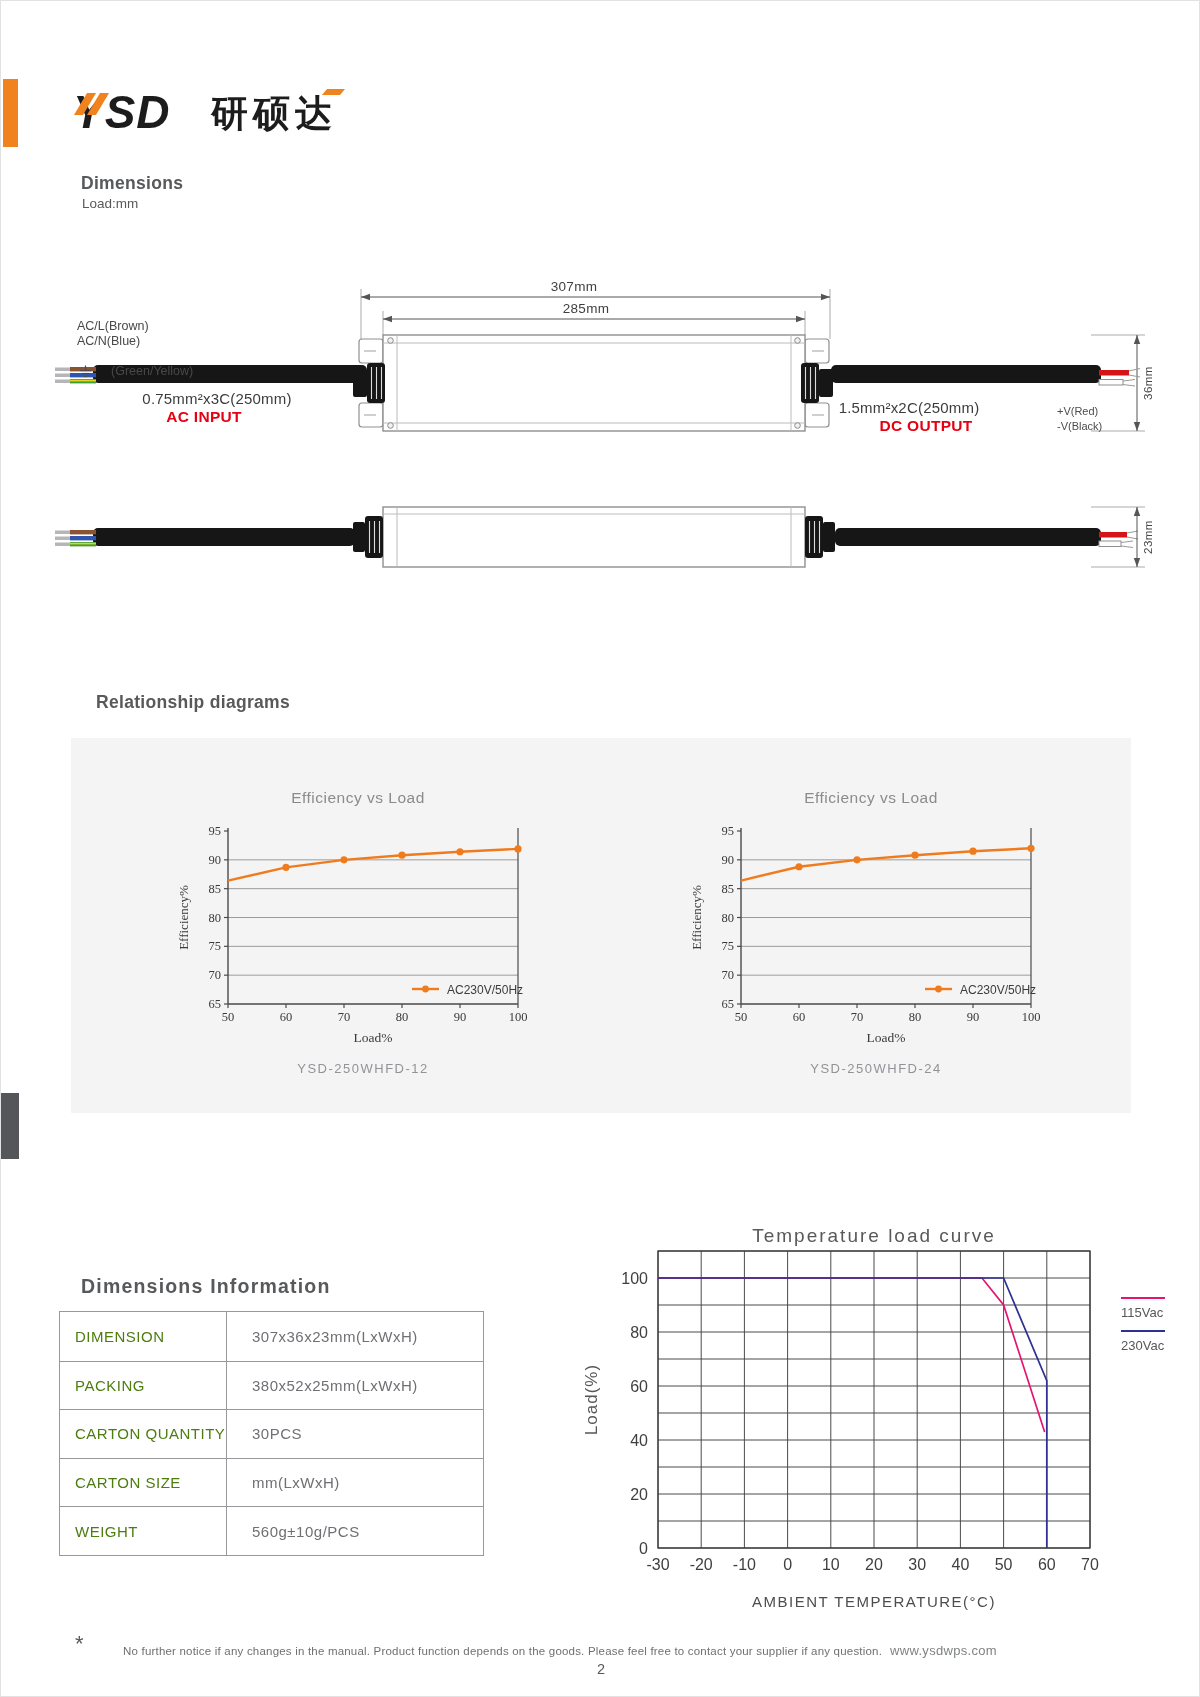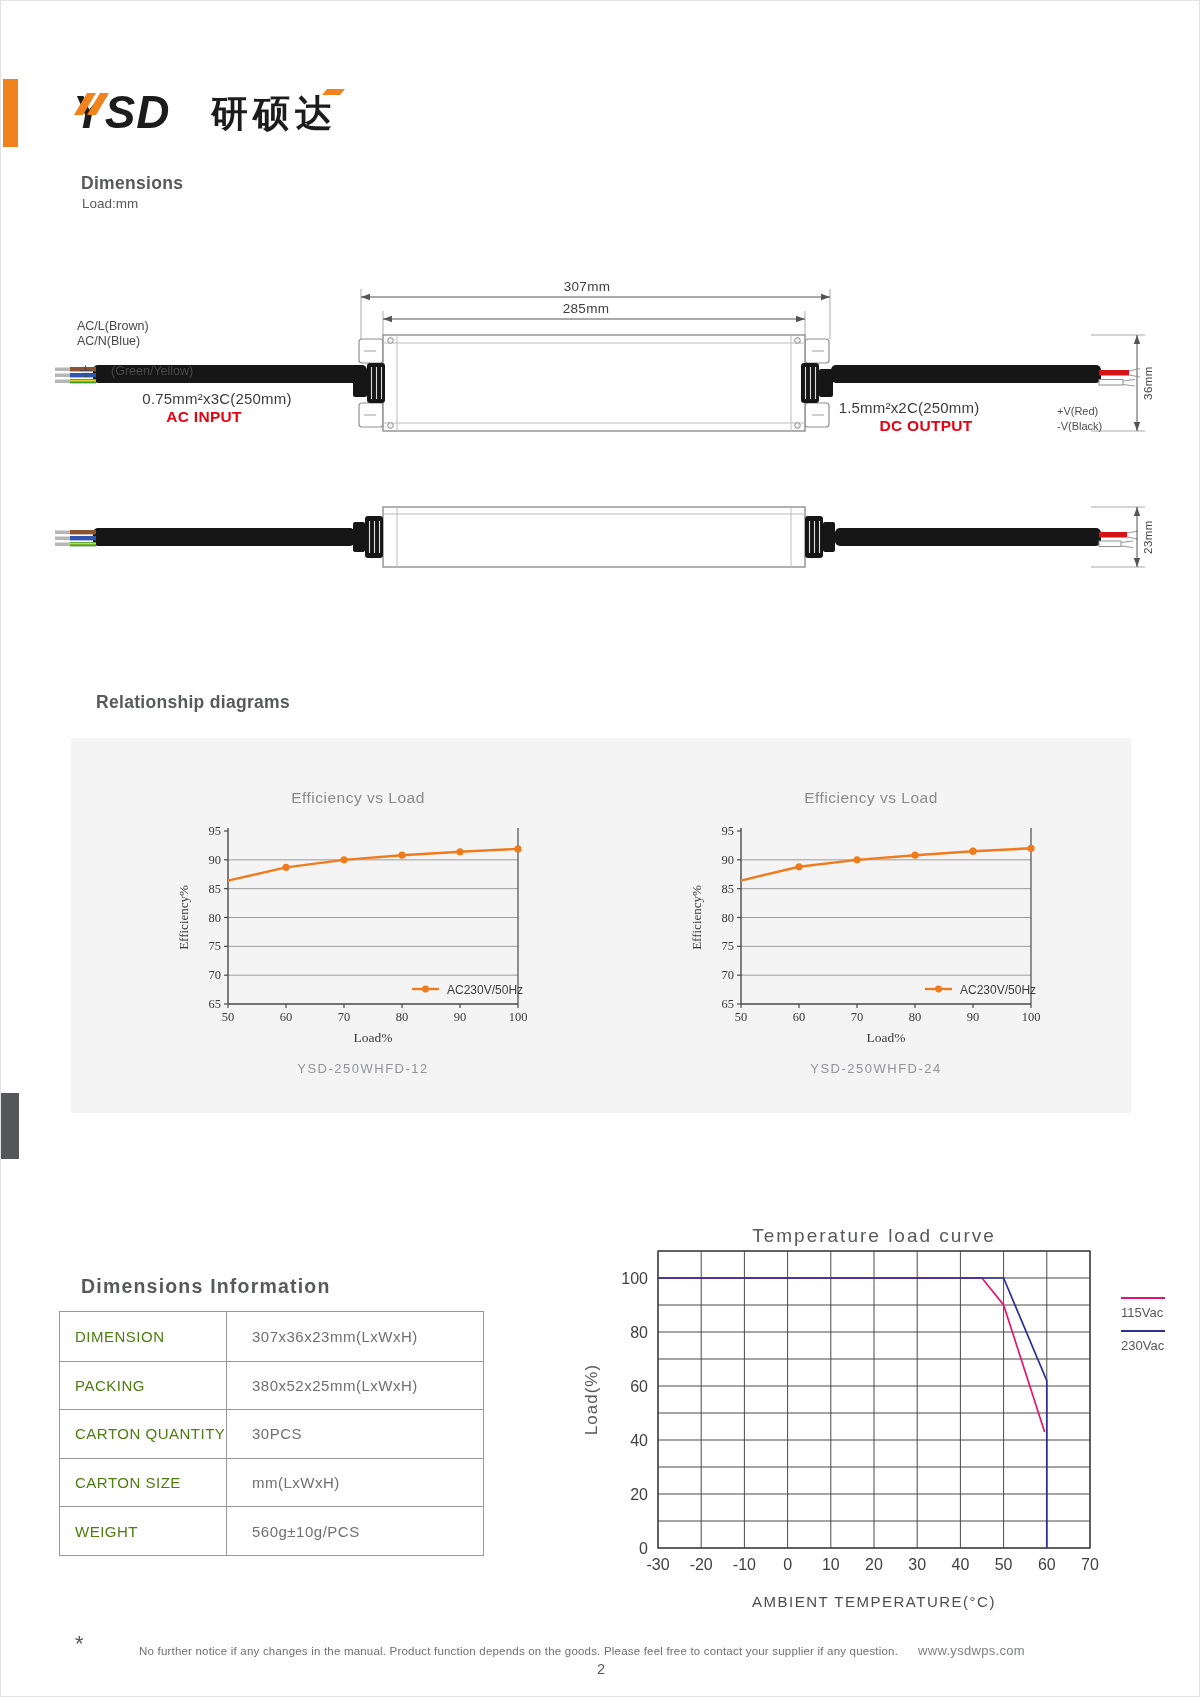--- a/index.html
+++ b/index.html
@@ -18,22 +18,22 @@
   .caption{font-size:13px;color:#919396;text-align:center;letter-spacing:1.5px;}
   .pkgtitle{font-size:19.5px;color:#58595b;letter-spacing:1.2px;font-weight:600;}
   .temptitle{font-size:19px;color:#58595b;text-align:center;letter-spacing:2px;}
   .ambient{font-size:15px;color:#4c4d50;text-align:center;letter-spacing:1.5px;}
   
   #pkg-table{display:grid;grid-template-columns:167px 256px;grid-template-rows:repeat(5,48.6px);border:1px solid #97989b;box-sizing:content-box;}
   #pkg-table .cell{display:flex;align-items:center;font-size:15px;color:#4d7c0f;letter-spacing:.5px;border-top:1px solid #97989b;}
   #pkg-table .cell.r0{border-top:none;}
   #pkg-table .lab{padding-left:15px;border-right:1px solid #97989b;}
   #pkg-table .val{padding-left:25px;color:#6f7073;}
-  .footnote{font-size:11.5px;color:#6f7073;letter-spacing:.2px;margin-left:16px;}
-  .website{font-size:13px;color:#808284;margin-left:20px;letter-spacing:.3px;}
+  .footnote{font-size:11.5px;color:#6f7073;letter-spacing:.2px;}
+  .website{font-size:13px;color:#808284;margin-left:8px;letter-spacing:.3px;}
 </style>
 </head>
 <body>
 
 <div id="page">
 
   <div class="abs" style="left:2px;top:78px;width:15px;height:68px;background:#f0831e;"></div>
 
   <div class="abs" style="left:0;top:1092px;width:18px;height:66px;background:#55565a;"></div>
 
@@ -202,21 +202,21 @@
       </g>
     </svg>
     <span>(Green/Yellow)</span>
   </div>
   <div class="abs spec" style="left:118px;top:389px;width:196px;">0.75mm²x3C(250mm)</div>
   <div class="abs rednote" style="left:118px;top:407px;width:170px;">AC INPUT</div>
   <div class="abs spec" style="left:808px;top:398px;width:200px;">1.5mm²x2C(250mm)</div>
   <div class="abs rednote" style="left:805px;top:416px;width:170px;margin-left:35px;">DC OUTPUT</div>
   <div class="abs smalllab" style="left:1056px;top:404px;">+V(Red)</div>
   <div class="abs smalllab" style="left:1056px;top:419px;">-V(Black)</div>
-  <div class="abs dimtxt" style="left:536px;top:278px;width:100px;">307mm</div>
+  <div class="abs dimtxt" style="left:523px;top:278px;width:100px;">307mm</div>
   <div class="abs dimtxt" style="left:535px;top:300px;width:100px;">285mm</div>
   <div class="vtext" style="left:1141px;top:399px;">36mm</div>
   <div class="vtext" style="left:1141px;top:553px;">23mm</div>
 
   <div class="abs heading" style="left:95px;top:691px;">Relationship diagrams</div>
   <div class="abs panel" style="left:70px;top:737px;width:1060px;height:375px;"></div>
 
   <div class="abs charttitle" style="left:197px;top:788px;width:320px;">Efficiency vs Load</div>
   <svg class="abs" id="eff1-svg" style="left:165px;top:815px;" width="370" height="240" viewBox="0 0 370 240">
       <line x1="62" y1="159.16666666666666" x2="352" y2="159.16666666666666" stroke="#9b9b9b" stroke-width="1"></line>

